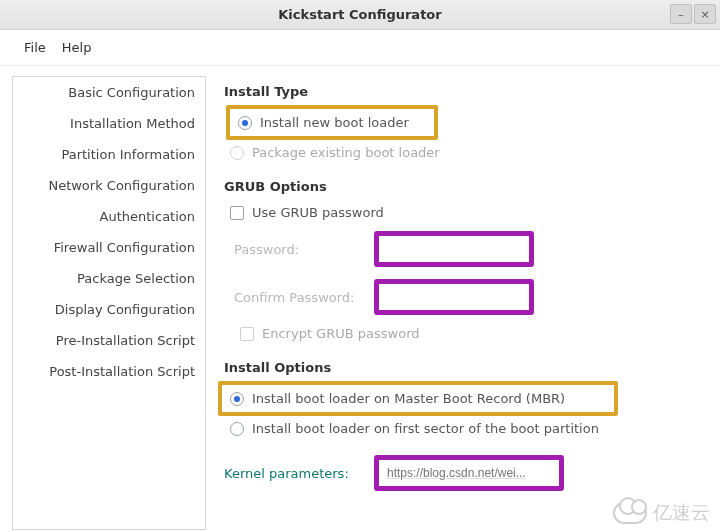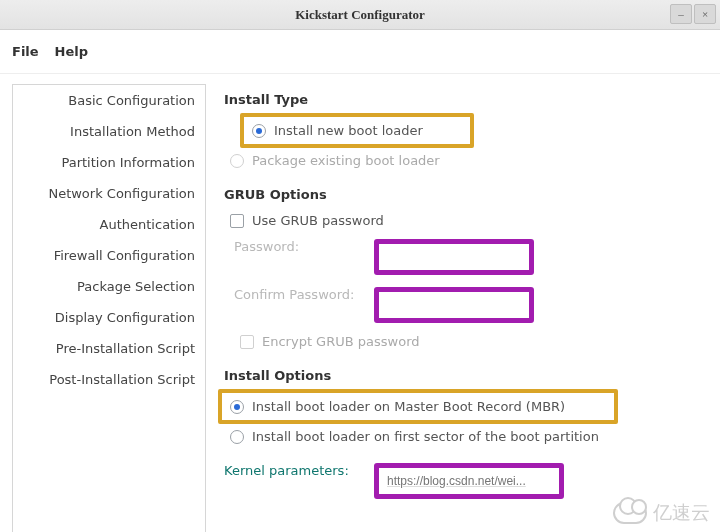--- a/index.html
+++ b/index.html
@@ -17,21 +17,20 @@
 
   
   .titlebar {
     height: 30px;
     background: linear-gradient(#ededed, #e3e3e3);
     border-bottom: 1px solid #d0d0d0;
     display: flex;
     align-items: center;
     justify-content: center;
     position: relative;
-    font-family: Liberation Serif, serif;
   }
   .titlebar .title {
     font-weight: bold;
     font-size: 13px;
     color: #333;
   }
   .win-controls {
     position: absolute;
     right: 4px;
     top: 4px;
@@ -46,27 +45,26 @@
     border-radius: 2px;
     display: flex;
     align-items: center;
     justify-content: center;
     font-size: 11px;
     color: #555;
   }
 
   
   .menubar {
-    height: 44px;
-    display: flex;
-    align-items: center;
-    padding: 0 12px;
+    height: 36px;
+    display: flex;
+    align-items: center;
+    padding: 0 24px;
     gap: 16px;
     border-bottom: 1px solid #eee;
-    font-weight: bold;
   }
   .menubar .item { color: #333; cursor: default; }
 
   
   .main {
     display: flex;
     height: calc(100% - 58px);
   }
   .sidebar {
     width: 194px;
@@ -127,21 +125,21 @@
 
   .highlight-box {
     border: 4px solid #d9a428;
     border-radius: 2px;
     padding: 1px 2px;
     display: inline-block;
   }
 
   .field-row {
     display: flex;
-    align-items: flex-start;
+    align-items: center;
     gap: 10px;
     padding: 6px 10px;
   }
   .field-label { width: 130px; text-align: left; color: #b8b8b8; }
   .text-input {
     width: 160px;
     height: 36px;
     border: 5px solid #a21caf;
     border-radius: 3px;
     background: #fff;
@@ -215,21 +213,21 @@
     <div class="sidebar-item"><span>Package Selection</span></div>
     <div class="sidebar-item"><span>Display Configuration</span></div>
     <div class="sidebar-item"><span>Pre-Installation Script</span></div>
     <div class="sidebar-item"><span>Post-Installation Script</span></div>
   </div>
 
   <div class="content">
     
     <div class="section-title">Install Type</div>
 
-    <div class="highlight-box" style="margin-left:16px; width:234px;">
+    <div class="highlight-box" style="margin-left:2px; width:212px;">
       <div class="option-row">
         <span class="radio checked"></span>
         <span>Install new boot loader</span>
       </div>
     </div>
 
 
     <div class="option-row disabled">
       <span class="radio disabled"></span>
       <span>Package existing boot loader</span>

